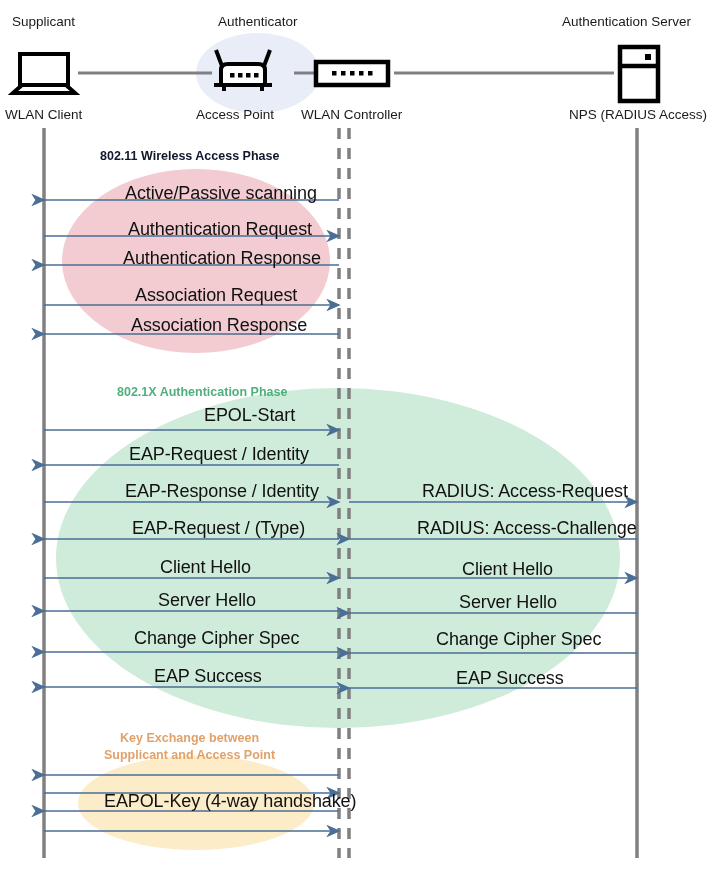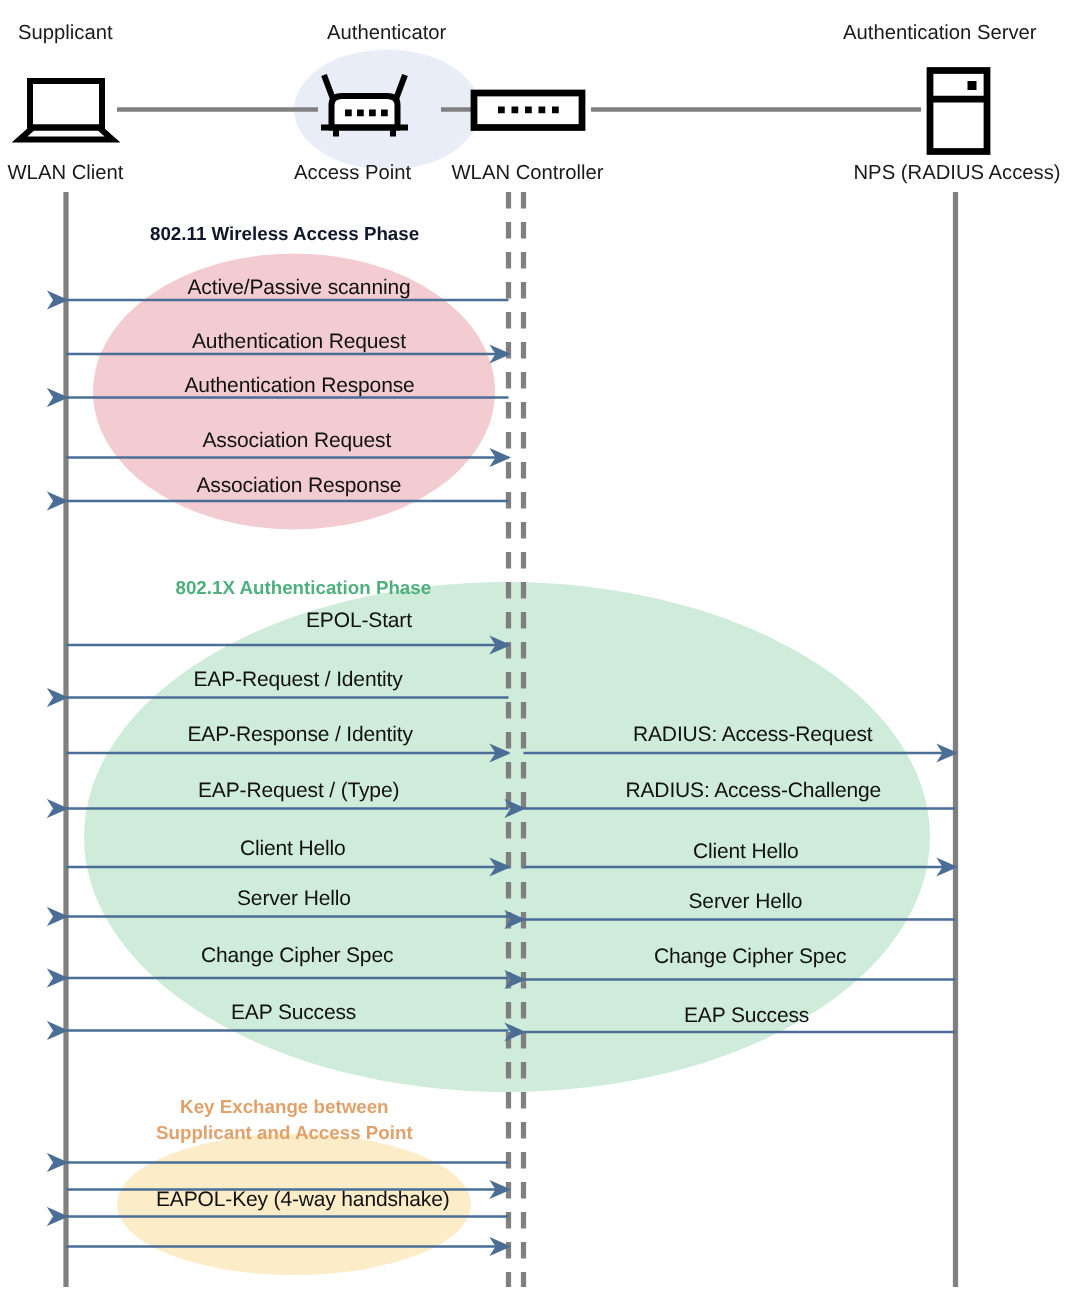--- a/index.html
+++ b/index.html
@@ -23,21 +23,21 @@
   .phase-label{
     position:absolute;
     font-size:12.5px;
     font-weight:600;
     white-space:nowrap;
     text-align:center;
     line-height:17px;
   }
   .msg{
     position:absolute;
-    font-size:14px;
+    font-size:18px;
     color:#111;
     white-space:nowrap;
     text-align:center;
     letter-spacing:-0.1px;
   }
 </style>
 </head>
 <body>
 
 <div id="diagram">

